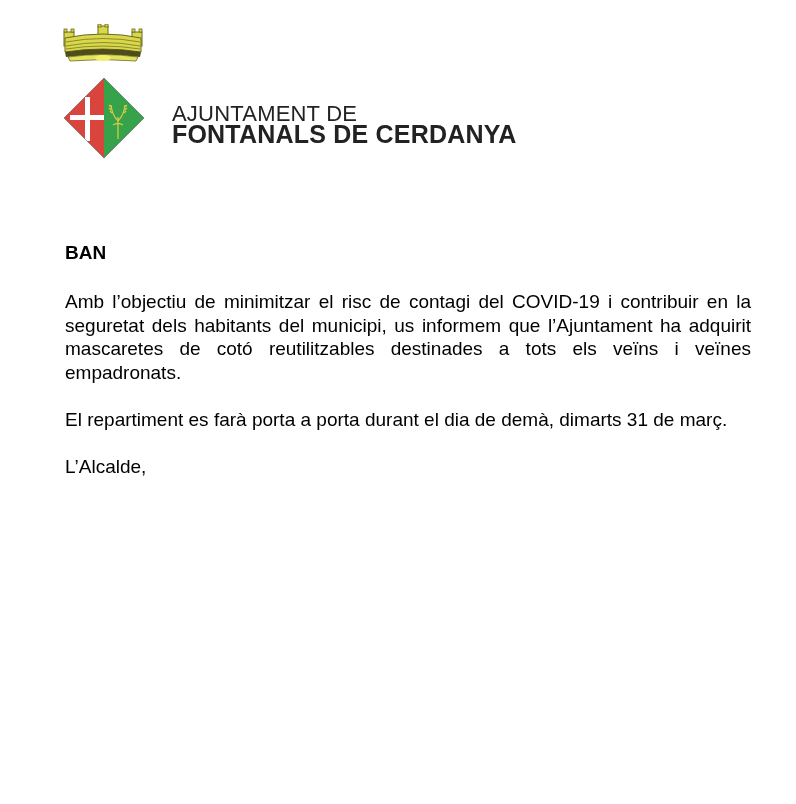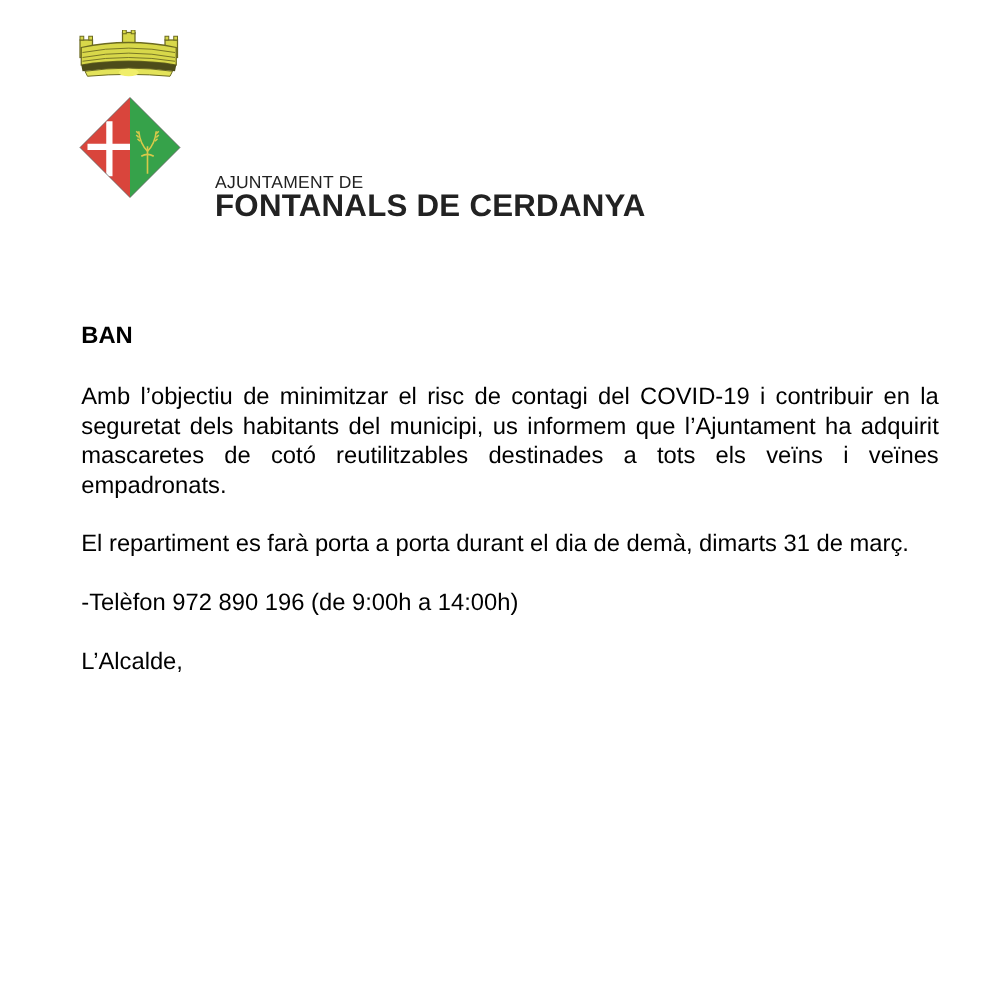--- a/index.html
+++ b/index.html
@@ -29,44 +29,43 @@
       width: 82px;
       height: 82px;
     }
     .org {
       position: absolute;
       left: 172px;
       top: 105px;
       color: #222222;
     }
     .org .line1 {
-      font-size: 14px;
+      font-size: 22px;
       letter-spacing: 0.2px;
       line-height: 18px;
-      margin-top: 31px;
     }
     .org .line2 {
       font-size: 25px;
       font-weight: bold;
       line-height: 21px;
       letter-spacing: 0.2px;
       margin-top: 1px;
     }
     .doc {
       position: absolute;
       left: 65px;
       top: 240px;
       width: 686px;
       font-size: 19px;
       line-height: 23.5px;
     }
     .title {
       font-weight: bold;
       font-size: 19px;
-      margin: 16px 0 24px 0;
+      margin: 0 0 24px 0;
       line-height: 26px;
     }
     .para {
       margin: 0 0 23.5px 0;
       text-align: justify;
     }
     .para.last-justify { text-align-last: left; }
     .contact-line { display: block; }
   </style>
 </head>
@@ -117,16 +116,15 @@
 <div class="org">
   <div class="line1">AJUNTAMENT DE</div>
   <div class="line2">FONTANALS DE CERDANYA</div>
 </div>
 
 <div class="doc">
   <div class="title">BAN</div>
   <p class="para last-justify">Amb l’objectiu de minimitzar el risc de contagi del COVID-19 i contribuir en la seguretat dels habitants del municipi, us informem que l’Ajuntament ha adquirit mascaretes de cotó reutilitzables destinades a tots els veïns i veïnes empadronats.</p>
   <p class="para last-justify">El repartiment es farà porta a porta durant el dia de demà, dimarts 31 de març.</p>
   <p class="para">
-    <span class="contact-line">-Telèfon 972 890 196 (de 9:00h a 14:00h)</span>
   </p>
   <p class="para">L’Alcalde,</p>
 </div>
 
 </body></html>

